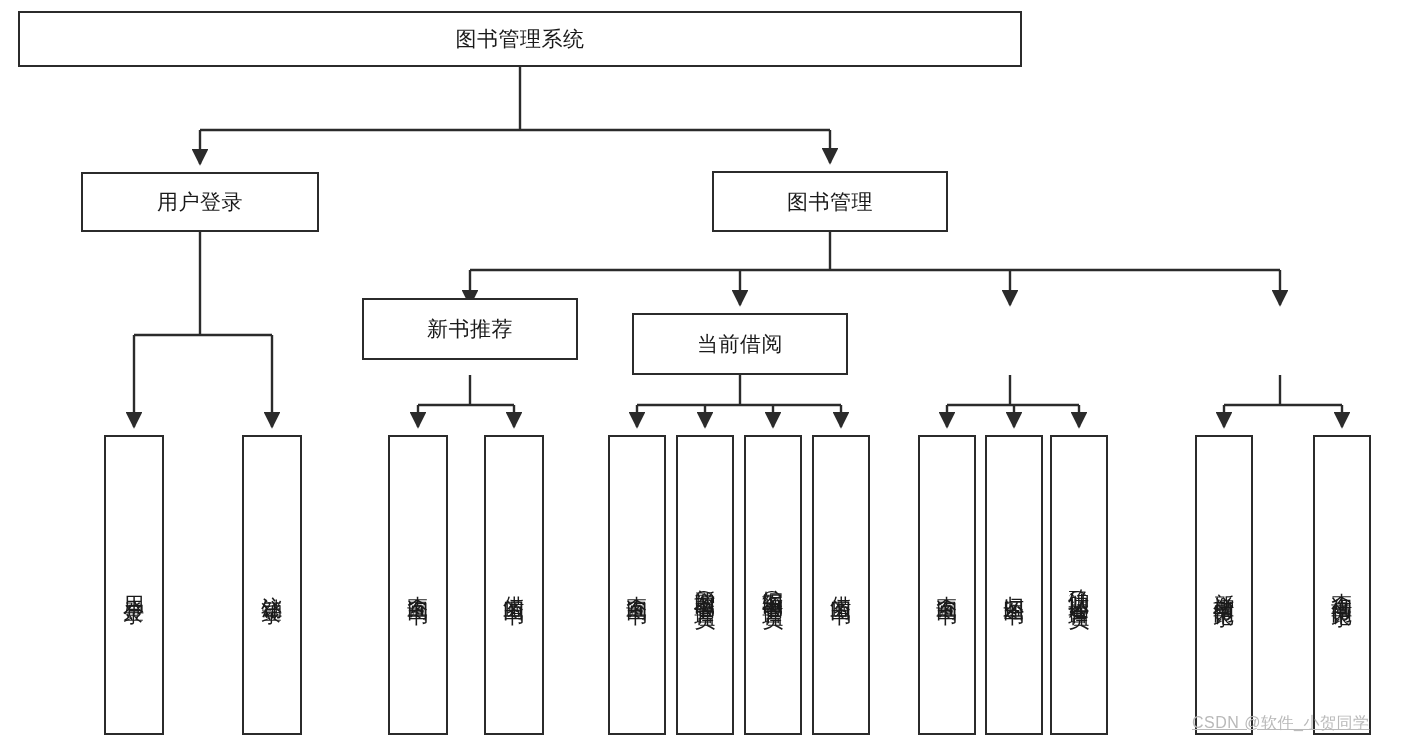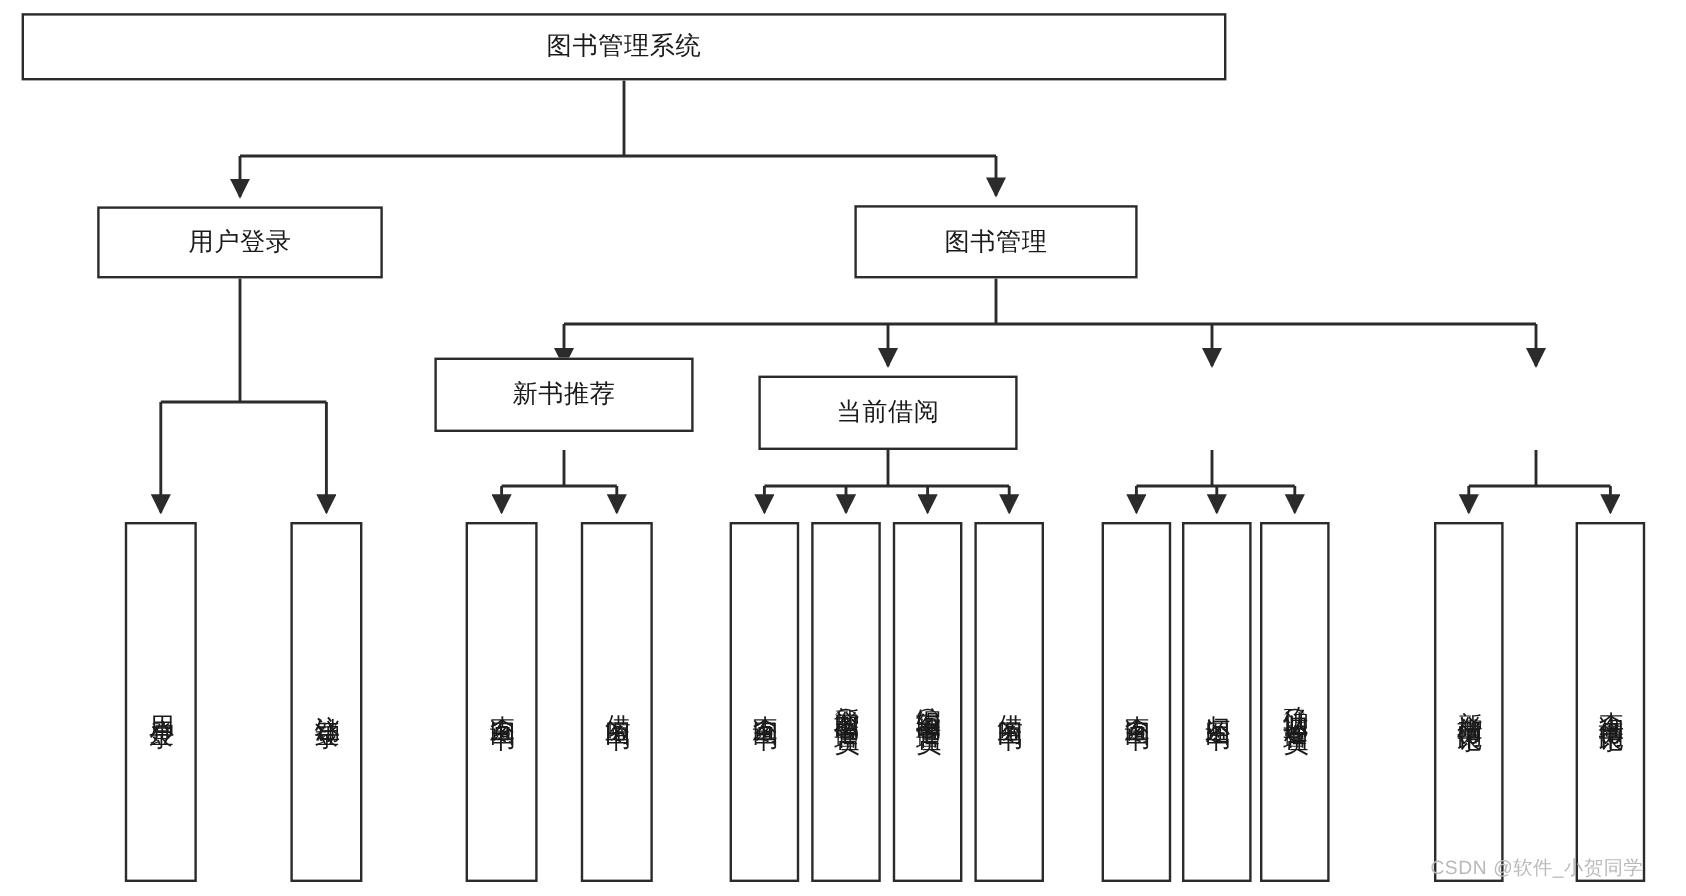--- a/index.html
+++ b/index.html
@@ -50,20 +50,21 @@
     max-height: 100%;
   }
   .watermark {
     position: absolute;
     left: 1192px;
     top: 713px;
     font-size: 16px;
     color: #b9b9b9;
     white-space: nowrap;
     letter-spacing: 0.5px;
+    text-decoration: underline;
   }
 </style>
 </head>
 <body>
 
 <div id="diagram-root">
 
   <svg class="connectors" viewBox="0 0 1405 747">
     <defs>
       <marker id="arrow" viewBox="0 0 10 10" refX="9" refY="5" markerWidth="7" markerHeight="7" orient="auto-start-reverse">

